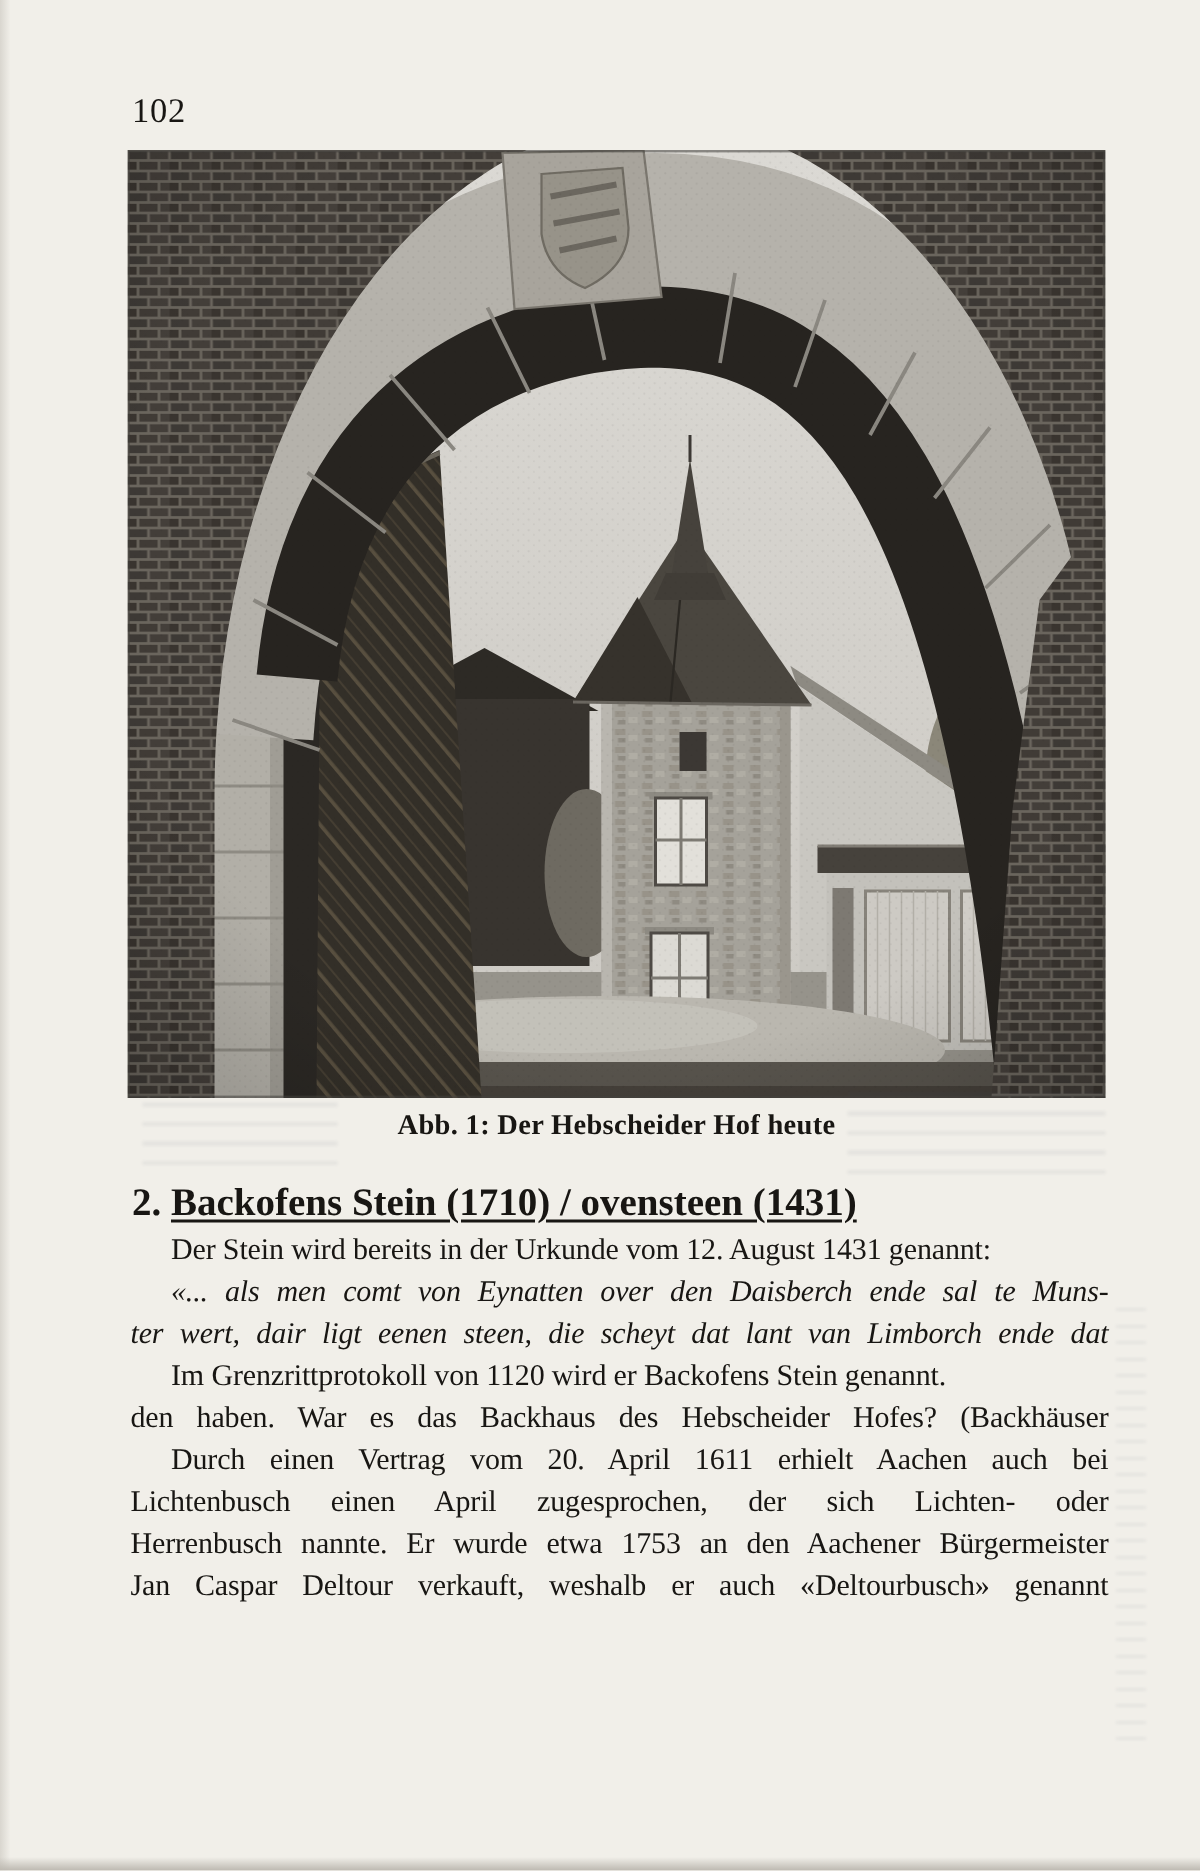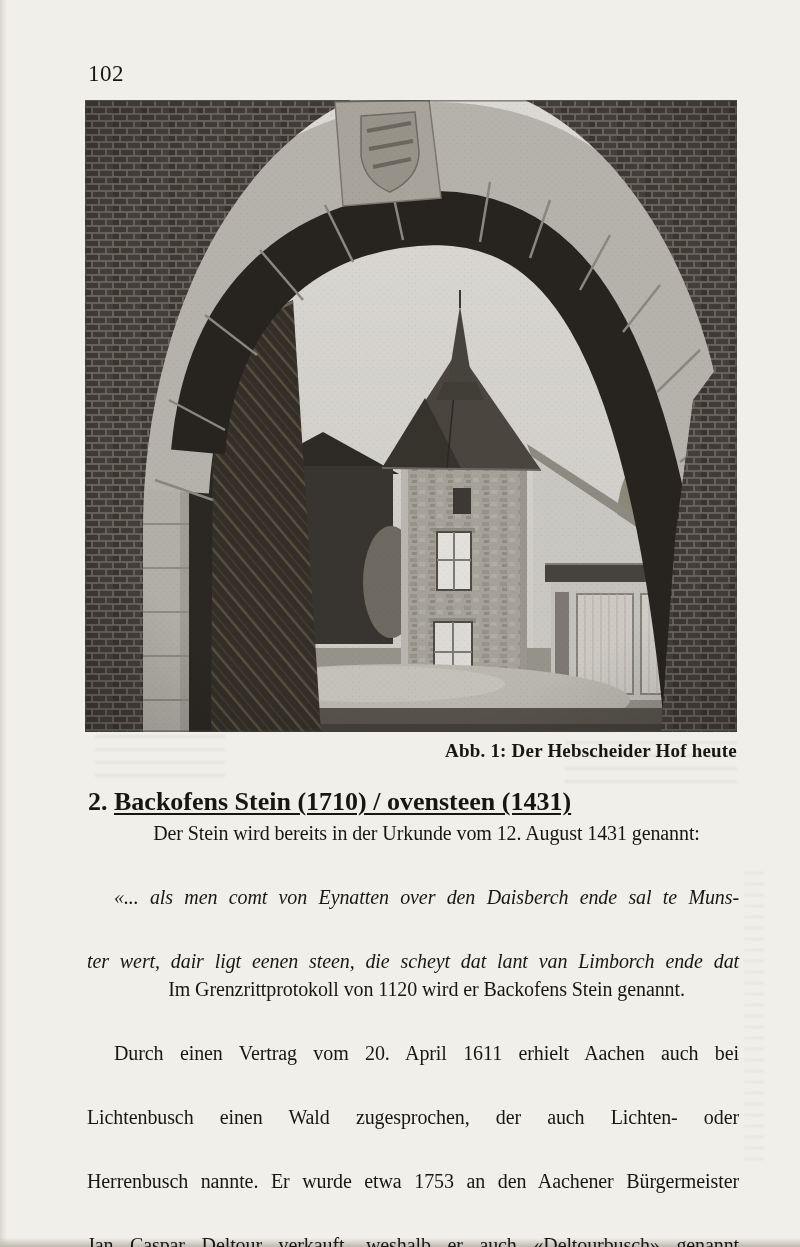--- a/index.html
+++ b/index.html
@@ -9,27 +9,27 @@
     color:var(--ink,#181613);
     font-family:"Liberation Serif","DejaVu Serif",serif;
   }
   .scan-left{position:absolute;left:0;top:0;bottom:0;width:7px;
     background:linear-gradient(90deg,#d9d6cf,rgba(217,214,207,0));}
   .scan-bottom{position:absolute;left:0;right:0;bottom:0;height:9px;
     background:linear-gradient(180deg,rgba(185,181,173,0),#bdb9b1);}
   .page-number{position:absolute;left:88px;top:61px;font-size:23px;letter-spacing:.5px;}
   .photo{position:absolute;left:85px;top:100px;width:652px;height:632px;}
   .photo svg{display:block;width:652px;height:632px;}
-  .caption{position:absolute;left:85px;top:740px;width:652px;text-align:right;
+  .caption{position:absolute;left:85px;top:740px;width:652px;text-align:center;
     font-weight:bold;font-size:19px;letter-spacing:.2px;}
   .heading{position:absolute;left:88px;top:787px;font-size:26px;font-weight:bold;white-space:nowrap;}
   .heading .u{text-decoration:underline;text-decoration-thickness:2px;text-underline-offset:3px;}
   .body-text{position:absolute;left:87px;top:819px;width:652px;font-size:20px;letter-spacing:-0.1px;}
-  .line{height:28px;line-height:28px;white-space:nowrap;text-align:center;}
-  .line.justify{text-align:justify;text-align-last:justify;margin-top:36px;}
+  .line{height:28px;line-height:28px;white-space:nowrap;}
+  .line.justify{text-align:justify;text-align-last:justify;}
   .line.indent{text-indent:27px;}
   .line .it{font-style:italic;}
   .ghost{position:absolute;pointer-events:none;opacity:.07;filter:blur(1.2px);}
   .ghost.h{background:repeating-linear-gradient(180deg,#4a5468 0 3px,rgba(0,0,0,0) 3px 13px);}
   .ghost.v{background:repeating-linear-gradient(0deg,#4a5468 0 2px,rgba(0,0,0,0) 2px 11px);}
 </style>
 </head>
 <body>
 
 <div class="scan-left"></div>
@@ -172,17 +172,18 @@
 
 <div class="caption">Abb. 1: Der Hebscheider Hof heute</div>
 
 <div class="heading"><span>2.</span><span> </span><span class="u">Backofens Stein (1710) / ovensteen (1431)</span></div>
 
 <div class="body-text">
     <div class="line indent"><span>Der Stein wird bereits in der Urkunde vom 12. August 1431 genannt:</span></div>
     <div class="line indent justify"><span class="it">«... als men comt von Eynatten over den Daisberch ende sal te Muns-</span></div>
     <div class="line justify"><span class="it">ter wert, dair ligt eenen steen, die scheyt dat lant van Limborch ende dat</span></div>
     <div class="line indent"><span>Im Grenzrittprotokoll von 1120 wird er Backofens Stein genannt.</span></div>
+    <div class="line justify"><span>den haben. War es das Backhaus des Hebscheider Hofes? (Backhäuser</span></div>
     <div class="line indent justify"><span>Durch einen Vertrag vom 20. April 1611 erhielt Aachen auch bei</span></div>
-    <div class="line justify"><span>Lichtenbusch einen Wald zugesprochen, der auch Lichten- oder</span></div>
+    <div class="line justify"><span>Lichtenbusch einen April zugesprochen, der sich Lichten- oder</span></div>
     <div class="line justify"><span>Herrenbusch nannte. Er wurde etwa 1753 an den Aachener Bürgermeister</span></div>
     <div class="line justify"><span>Jan Caspar Deltour verkauft, weshalb er auch «Deltourbusch» genannt</span></div>
   </div>
 
 </body></html>

